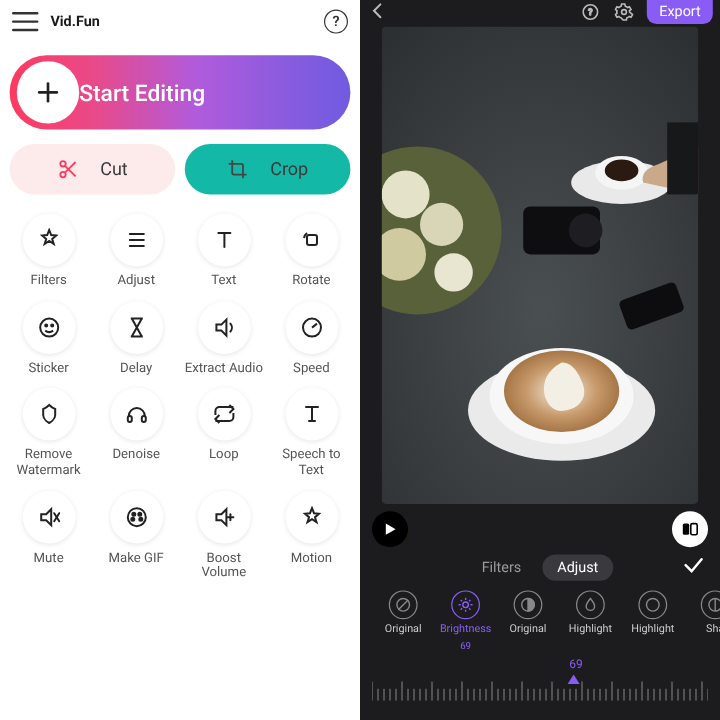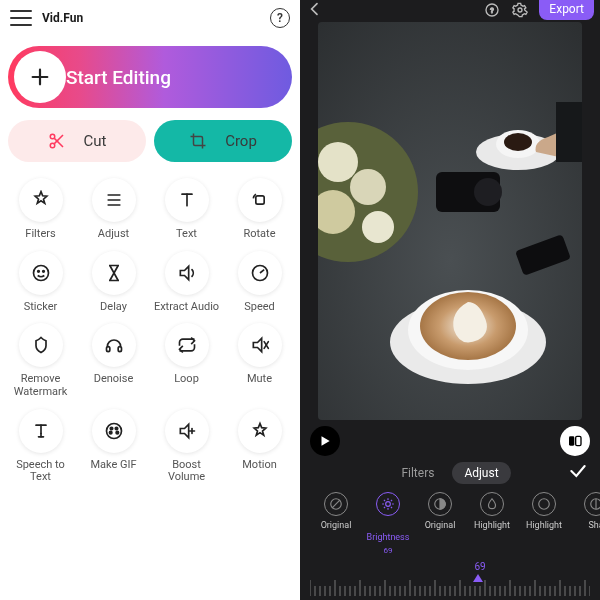--- a/index.html
+++ b/index.html
@@ -58,21 +58,21 @@
   .tab { font-size:12px; color:#9a9a9a; padding:4px 12px; border-radius:14px; cursor:pointer;}
   .tab.active { background:#3a3a3e; color:#fff; }
   .check-btn { position:absolute; right:12px; color:#fff; cursor:pointer;}
 
   
   .adj-row { display:flex; gap:0; padding:2px 0 2px 10px; overflow:hidden; }
   .adj { flex:0 0 52px; display:flex; flex-direction:column; align-items:center; gap:4px; cursor:pointer; }
   .adj-ic { width:24px;height:24px;border:1.6px solid #888;border-radius:50%;display:flex;align-items:center;justify-content:center;color:#888; }
   .adj.active .adj-ic { border-color:#8a5cf6; color:#8a5cf6; }
   .adj-label { font-size:9px; color:#ccc; text-align:center; }
-  .adj.active .adj-label { color:#8a5cf6;margin-top:12px; }
+  .adj.active .adj-label { color:#8a5cf6; }
   .adj-val { font-size:8px; color:#8a5cf6; }
 
   
   .slider-wrap { padding:4px 10px 0 10px; }
   .slider-val { font-size:10px;color:#8a5cf6;text-align:center;margin-bottom:2px; margin-left:60px;}
   .ruler { height:22px;position:relative;display:flex;align-items:flex-end; }
   .ruler svg { width:100%; height:22px; }
 </style>
 </head>
 <body>
@@ -224,37 +224,37 @@
               <path d="M3 13V9a4 4 0 0 1 4-4h14"></path>
               <path d="M7 21l-4-4 4-4"></path>
               <path d="M21 11v4a4 4 0 0 1-4 4H3"></path>
             </svg>
           </div>
           <div class="tool-label">Loop</div>
         </div>
         <div class="tool">
           <div class="tool-ic">
             <svg viewBox="0 0 24 24" fill="none" stroke="#222" stroke-width="2" stroke-linecap="round">
-              <polygon points="4,9 9,9 14,4 14,20 9,15 4,15"></polygon>
-              <line x1="17" y1="8" x2="22" y2="16"></line>
-              <line x1="22" y1="8" x2="17" y2="16"></line>
-            </svg>
-          </div>
-          <div class="tool-label">Mute</div>
-        </div>
-        <div class="tool">
-          <div class="tool-ic">
-            <svg viewBox="0 0 24 24" fill="none" stroke="#222" stroke-width="2" stroke-linecap="round">
               <line x1="6" y1="5" x2="18" y2="5"></line>
               <line x1="12" y1="5" x2="12" y2="15"></line>
               <line x1="9" y1="19" x2="15" y2="19"></line>
               <line x1="12" y1="15" x2="12" y2="19"></line>
             </svg>
           </div>
           <div class="tool-label">Speech to Text</div>
+        </div>
+        <div class="tool">
+          <div class="tool-ic">
+            <svg viewBox="0 0 24 24" fill="none" stroke="#222" stroke-width="2" stroke-linecap="round">
+              <polygon points="4,9 9,9 14,4 14,20 9,15 4,15"></polygon>
+              <line x1="17" y1="8" x2="22" y2="16"></line>
+              <line x1="22" y1="8" x2="17" y2="16"></line>
+            </svg>
+          </div>
+          <div class="tool-label">Mute</div>
         </div>
         <div class="tool">
           <div class="tool-ic">
             <svg viewBox="0 0 24 24" fill="none" stroke="#222" stroke-width="2">
               <circle cx="12" cy="12" r="9"></circle>
               <circle cx="9" cy="9" r="1.5" fill="#222"></circle>
               <circle cx="15" cy="9" r="1.5" fill="#222"></circle>
               <circle cx="16" cy="14" r="1.5" fill="#222"></circle>
               <circle cx="8" cy="14" r="1.5" fill="#222"></circle>
             </svg>

